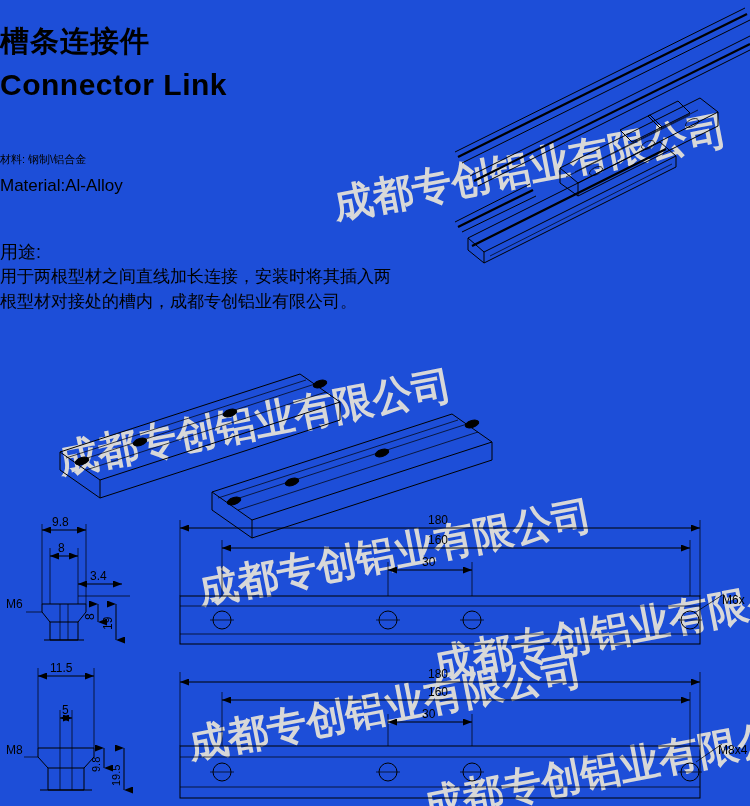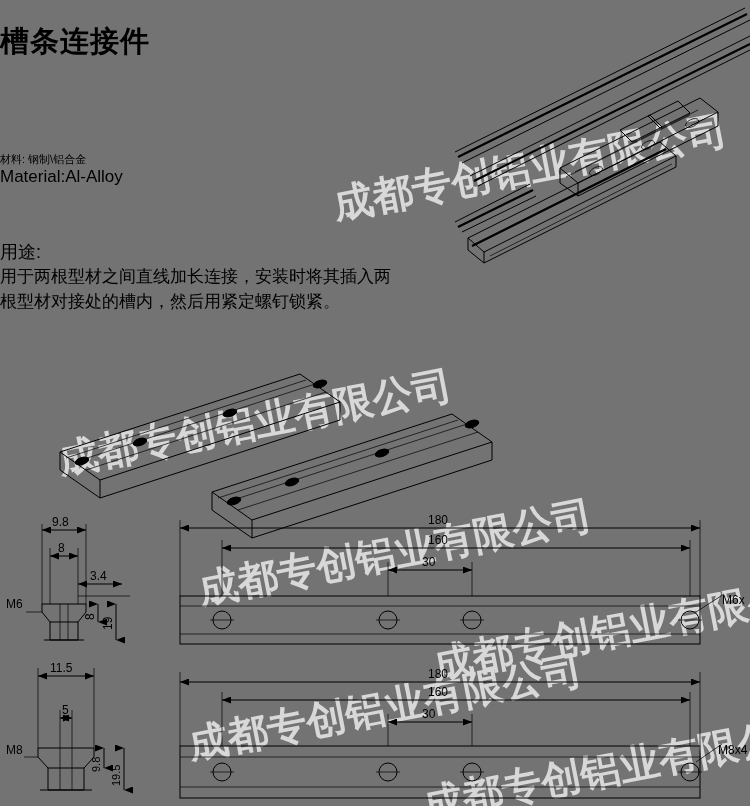--- a/index.html
+++ b/index.html
@@ -4,21 +4,21 @@
 <style>
   html, body {
     margin: 0;
     padding: 0;
     background: #ffffff;
   }
   #page {
     position: relative;
     width: 750px;
     height: 806px;
-    background: #737373;
+    background: #1d4ed8;
     overflow: hidden;
     font-family: "Liberation Sans", sans-serif;
     color: #000000;
   }
 
   
   .title-cn {
     position: absolute;
     left: 0px;
     top: 26px;
@@ -39,21 +39,21 @@
   .mat-cn {
     position: absolute;
     left: 0px;
     top: 152px;
     font-size: 11px;
     line-height: 1.35;
   }
   .mat-en {
     position: absolute;
     left: 0px;
-    top: 166px;
+    top: 175px;
     font-size: 17px;
     line-height: 1.35;
   }
   .use-head {
     position: absolute;
     left: 0px;
     top: 240px;
     font-size: 18px;
   }
   .use-body {
@@ -110,24 +110,25 @@
     font-size: 12px;
     fill: #000;
   }
 </style>
 </head>
 <body>
 
 <div id="page">
 
   <div class="title-cn">槽条连接件</div>
+  <div class="title-en">Connector Link</div>
   <div class="mat-cn">材料: 钢制\铝合金</div>
   <div class="mat-en">Material:Al-Alloy</div>
   <div class="use-head">用途:</div>
-  <div class="use-body">用于两根型材之间直线加长连接，安装时将其插入两根型材对接处的槽内，然后用紧定螺钉锁紧。</div>
+  <div class="use-body">用于两根型材之间直线加长连接，安装时将其插入两根型材对接处的槽内，成都专创铝业有限公司。</div>
 
   <div class="wm wm1">成都专创铝业有限公司</div>
   <div class="wm wm2">成都专创铝业有限公司</div>
   <div class="wm wm3">成都专创铝业有限公司</div>
   <div class="wm wm4">成都专创铝业有限公司</div>
   <div class="wm wm5">成都专创铝业有限公司</div>
   <div class="wm wm6">成都专创铝业有限公司</div>
 
   <svg class="layer">
     <g>

